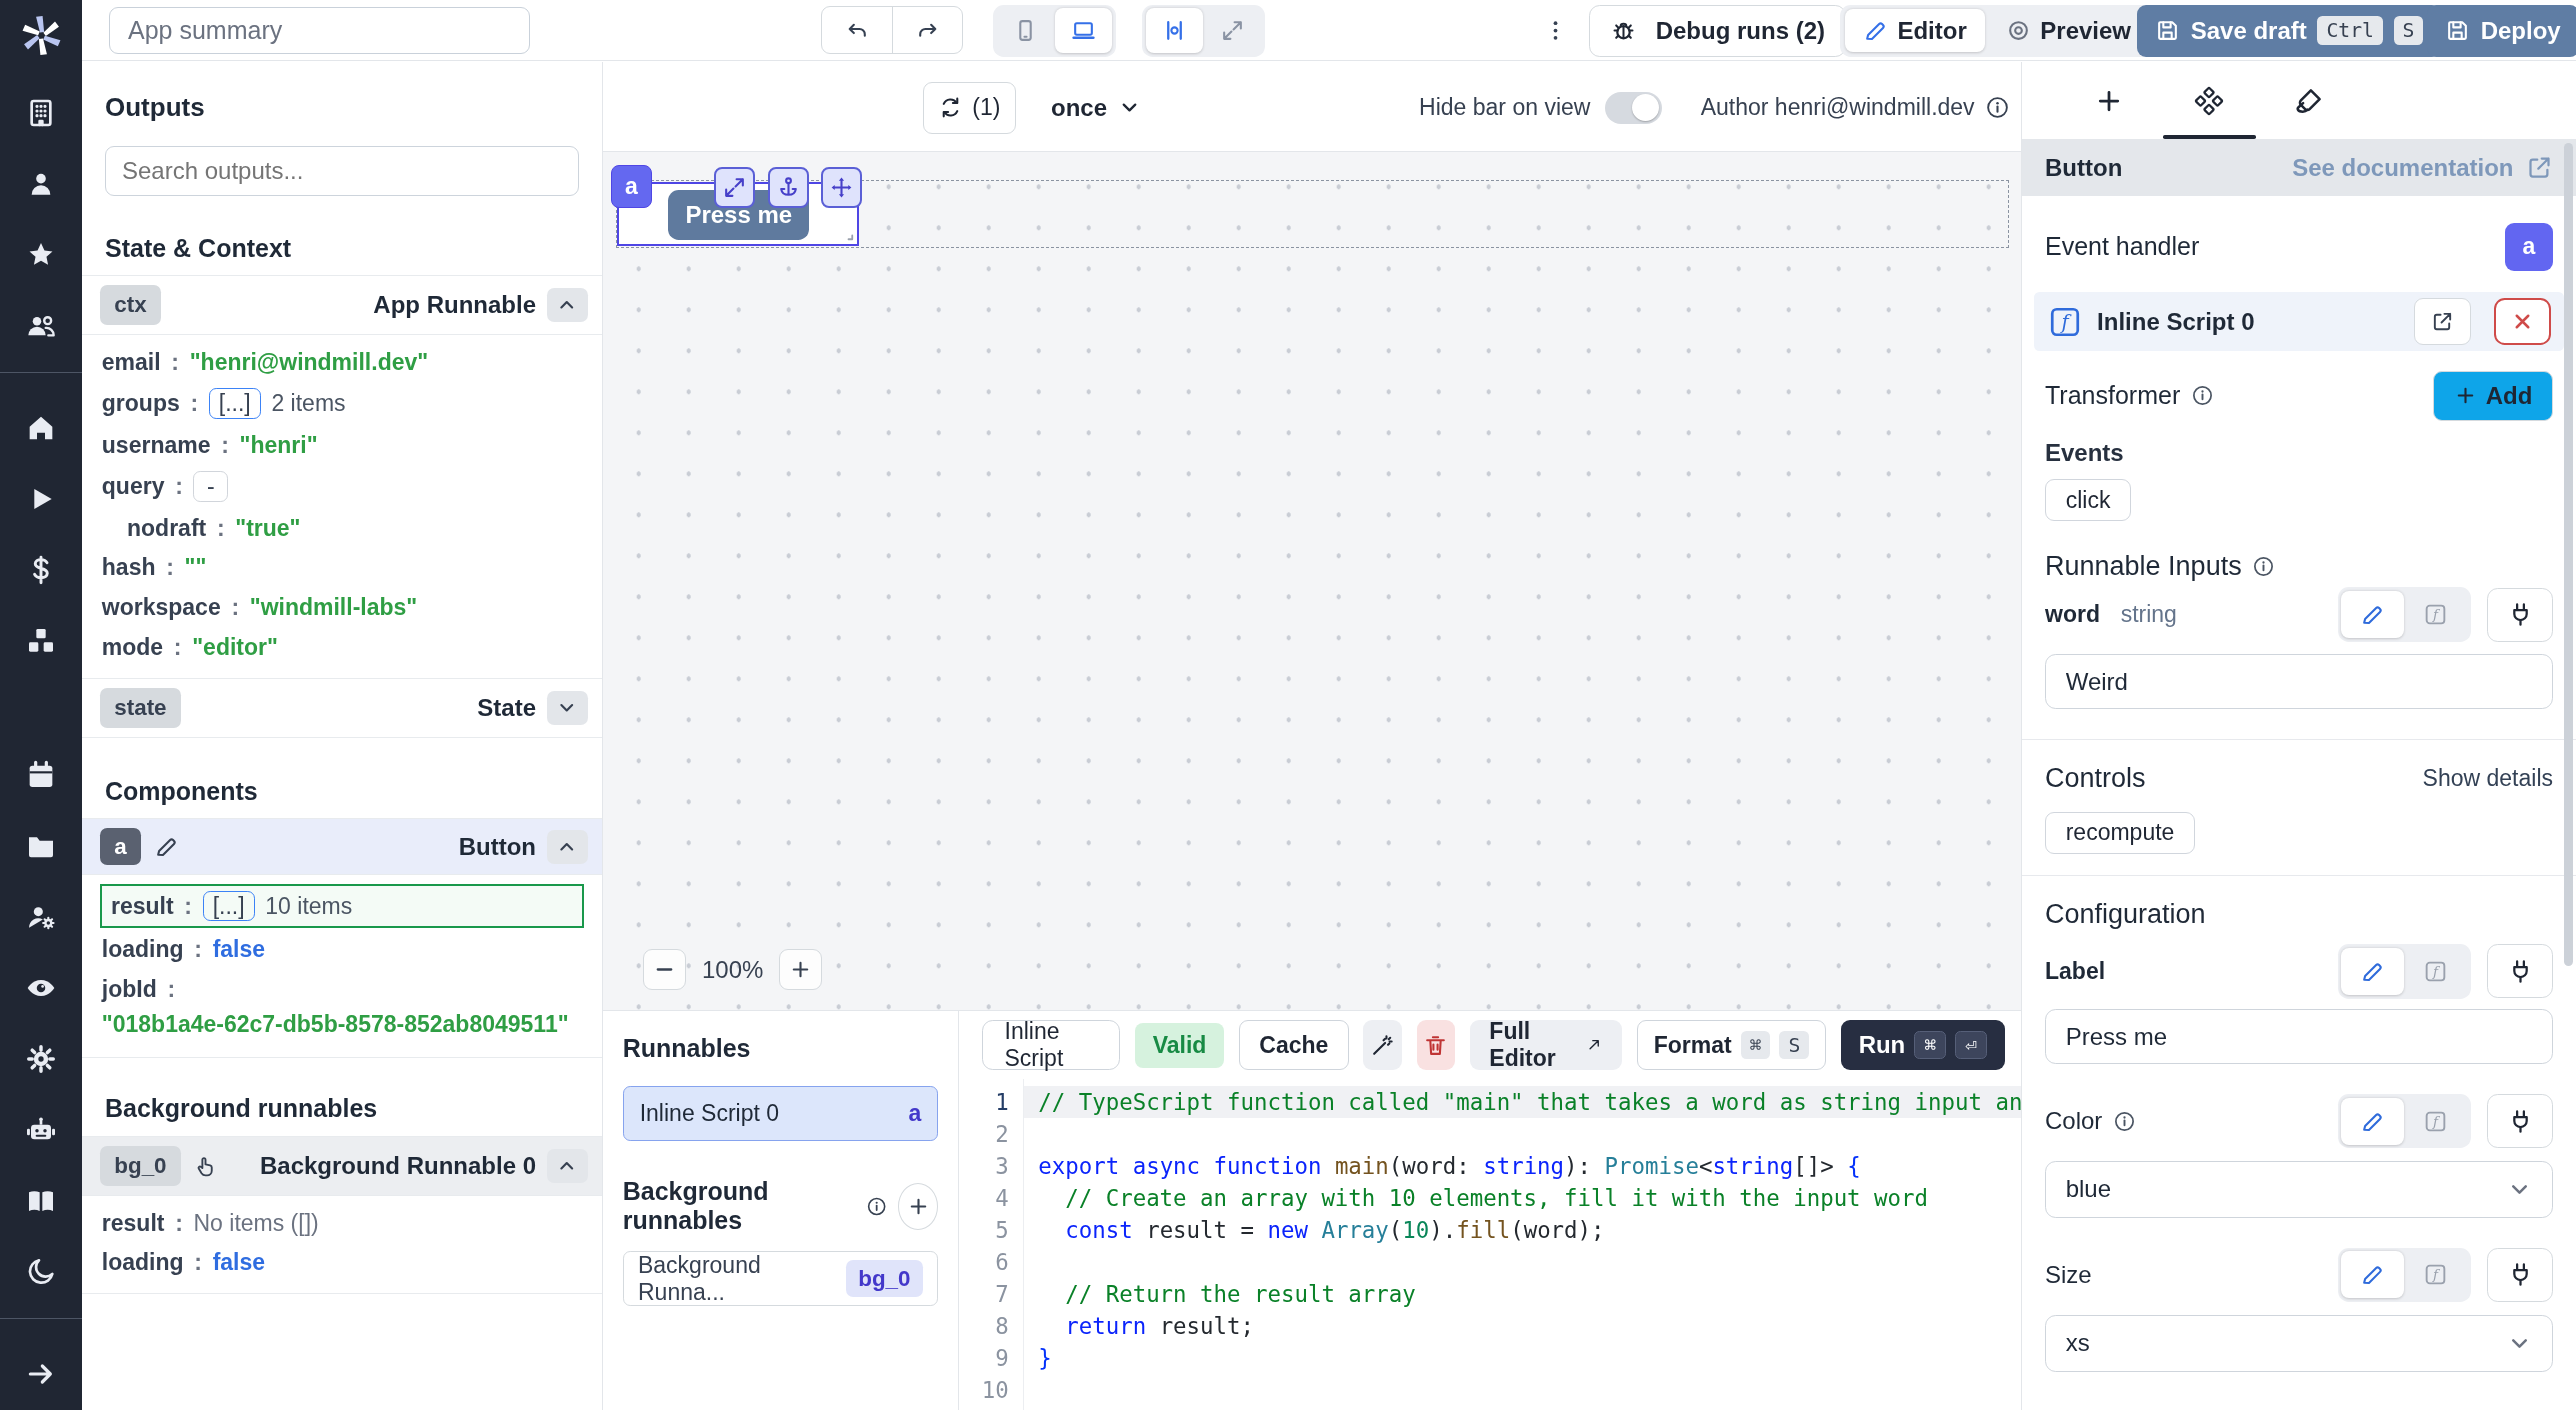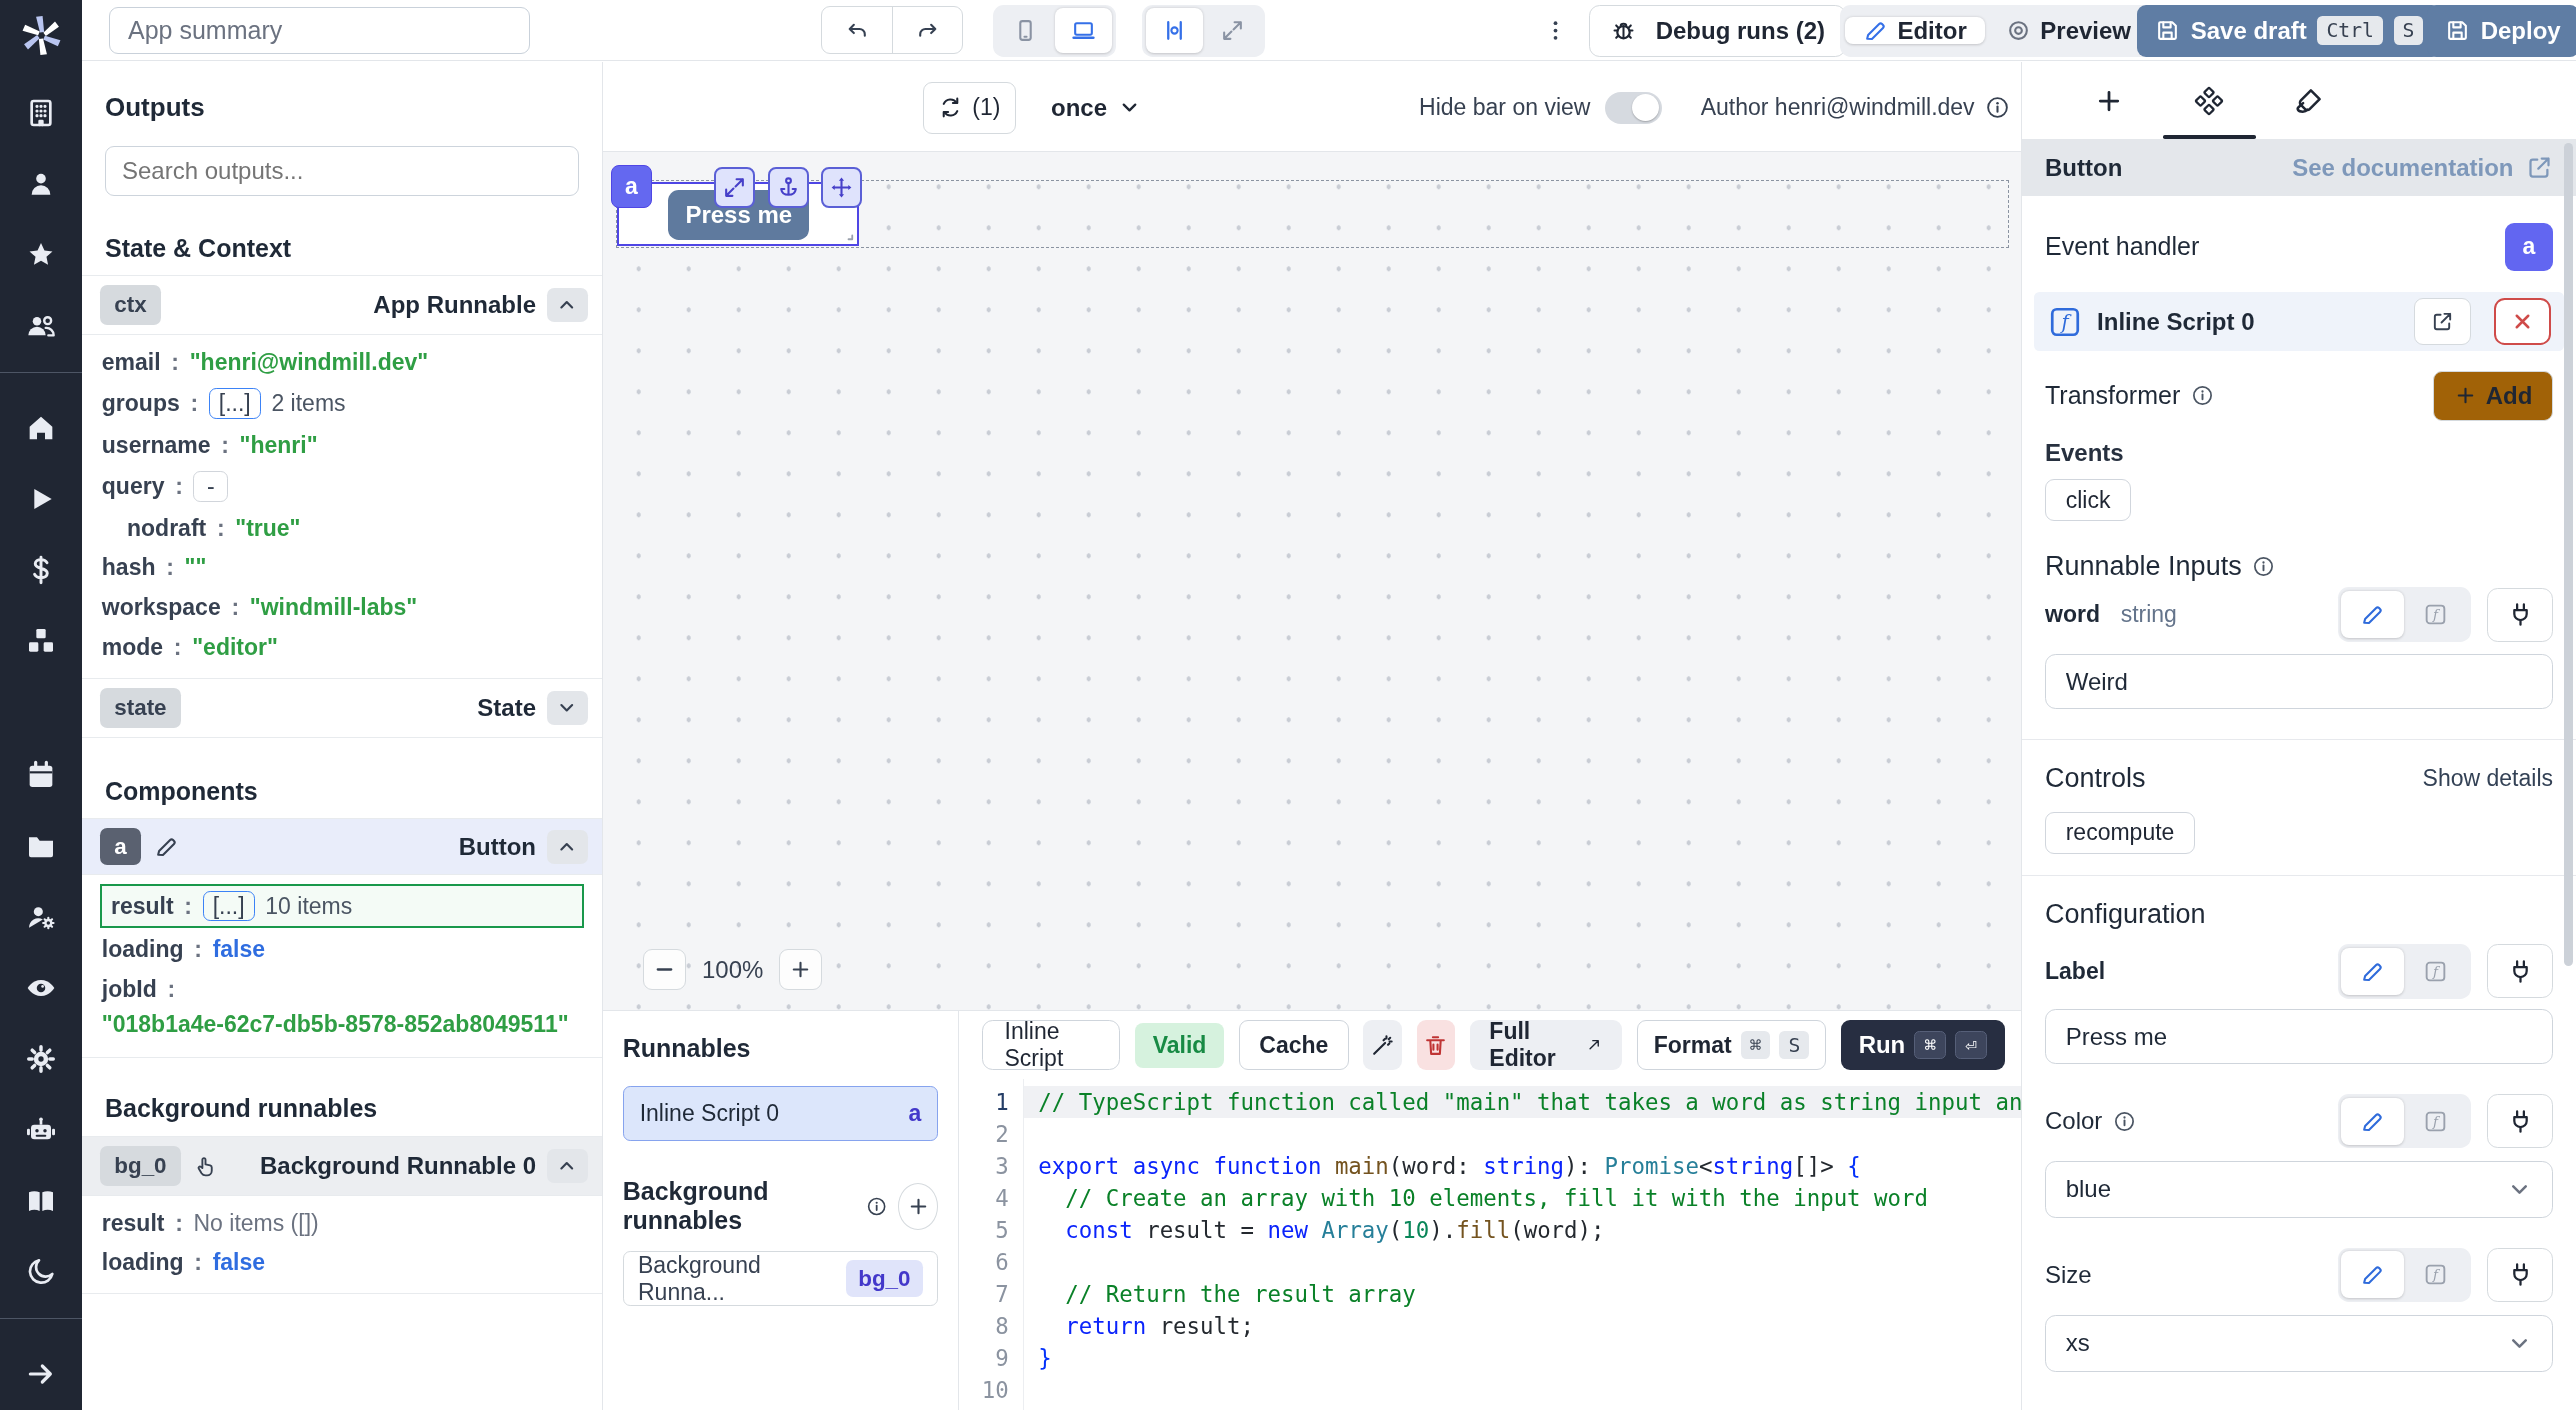--- a/index.html
+++ b/index.html
@@ -30,21 +30,21 @@
   .seg-group { position:absolute; top:4.5px; height:52px; background:#edeff3; border-radius:10.7px; display:flex; align-items:center; padding:0 3.6px; gap:1.8px; }
   .device-group { left:911px; } .align-group { left:1060px; }
   .seg { width:57px; height:45px; border-radius:8px; display:flex; align-items:center; justify-content:center; color:#8a93a3; }
   .seg .i { width:25px; height:25px; }
   .seg.active { background:#fff; box-shadow:0 0.9px 2.7px rgba(0,0,0,.18); color:#3570e8; }
   .kebab-btn { position:absolute; left:1452px; top:9px; width:43px; height:43px; display:flex; align-items:center; justify-content:center; color:#364152; }
   .kebab-btn .i { width:25px; height:25px; }
   .debug-btn { position:absolute; left:1507px; top:4.5px; height:52px; border:1.3px solid #d5dade; border-radius:10.7px; background:#fff; display:flex; align-items:center; gap:19px; padding:0 19.7px; font-weight:bold; font-size:24px; color:#1f2633; }
   .debug-btn .i { width:27px; height:27px; }
   .mode-group { position:absolute; left:1758px; top:4.5px; height:52px; background:#edeff3; border-radius:10.7px; display:flex; align-items:center; padding:0 5.4px; gap:3.6px; }
-  .mode-seg { height:27px; border-radius:8px; padding:0 18px; display:flex; align-items:center; gap:9px; font-weight:bold; font-size:24px; color:#1f2633; }
+  .mode-seg { height:43px; border-radius:8px; padding:0 18px; display:flex; align-items:center; gap:9px; font-weight:bold; font-size:24px; color:#1f2633; }
   .mode-seg.active { background:#fff; box-shadow:0 0.9px 2.7px rgba(0,0,0,.18); }
   .mode-seg .i { width:25px; height:25px; }
   .pencil-blue { color:#3570e8; } .preview-ic { color:#6b7280; }
   .blue-btn { position:absolute; top:4.5px; height:52px; background:#5f7da4; border-radius:9px; color:#fff; display:flex; align-items:center; gap:10.7px; padding:0 18px; font-weight:bold; font-size:24px; }
   .save-btn { left:2055px; } .deploy-btn { left:2345px; }
   .blue-btn .i { width:25px; height:25px; }
   .kbd { background:#e6e9ed; color:#374151; border-radius:5.4px; padding:2.7px 9px; font-family:"DejaVu Sans Mono", monospace; font-size:19.7px; font-weight:normal; }
 
   
   .left-panel { position:absolute; left:82px; top:62px; width:521px; bottom:0; background:#fff; border-right:0.9px solid #e3e6ea; overflow:hidden; }
@@ -154,21 +154,21 @@
   .sec-label { font-weight:normal; font-size:25px; color:#1f2937; display:flex; align-items:center; gap:10.7px; }
   .sec-label .i { width:23px; height:23px; color:#4b5563; }
   .sub-label { font-weight:600; font-size:24px; color:#27303f; }
   .a-badge { width:48px; height:48px; background:#6266f1; border-radius:9px; color:#fff; font-weight:bold; font-size:23px; display:flex; align-items:center; justify-content:center; }
   .script-row { margin:21.5px -10.7px 0; background:#eff3fa; border-radius:5.4px; height:59px; display:flex; align-items:center; padding:0 12.5px; gap:14.3px; }
   .fx-icon { width:36px; height:36px; color:#2f6bdb; }
   .script-name { font-weight:bold; font-size:24px; color:#1f2937; flex:1; }
   .sq-btn { width:57px; height:47px; background:#fff; border:1.3px solid #d5dade; border-radius:9px; display:flex; align-items:center; justify-content:center; color:#374151; }
   .sq-btn .i { width:23px; height:23px; }
   .x-btn { border:2.2px solid #cf4b49; color:#cf4b49; border-radius:10.7px; margin-left:9px; }
-  .add-btn { height:50px; border:1.3px solid #d5dade; border-radius:9px; display:flex; align-items:center; gap:9px; padding:0 19.7px; font-weight:bold; font-size:24px; color:#1f2633; background:#a16207; }
+  .add-btn { height:50px; border:1.3px solid #d5dade; border-radius:9px; display:flex; align-items:center; gap:9px; padding:0 19.7px; font-weight:bold; font-size:24px; color:#1f2633; background:#0ea5e9; }
   .add-btn .i { width:23px; height:23px; }
   .pill { display:inline-flex; align-items:center; border:1.8px solid #d1d6dd; border-radius:9px; padding:6.3px 19.7px; font-size:23px; color:#1f2633; background:#fff; }
   .ctl-group { display:flex; align-items:center; }
   .seg-ctl { background:#edeff3; border-radius:10.7px; padding:3.6px; display:flex; align-items:center; }
   .sc { width:63px; height:47px; border-radius:8px; display:flex; align-items:center; justify-content:center; color:#9aa1ad; }
   .sc .i { width:25px; height:25px; }
   .sc.active { background:#fff; box-shadow:0 0.9px 2.7px rgba(0,0,0,.18); color:#2f6bdb; }
   .plug-btn { width:66px; height:54px; border:1.3px solid #d5dade; border-radius:10.7px; background:#fff; display:flex; align-items:center; justify-content:center; color:#1f2633; margin-left:16px; }
   .plug-btn .i { width:27px; height:27px; }
   .text-input { margin-top:12.5px; width:100%; height:55px; border:1.8px solid #cfd5dc; border-radius:10.7px; padding:0 19.7px; font-size:24px; color:#1f2937; background:#fff; }

